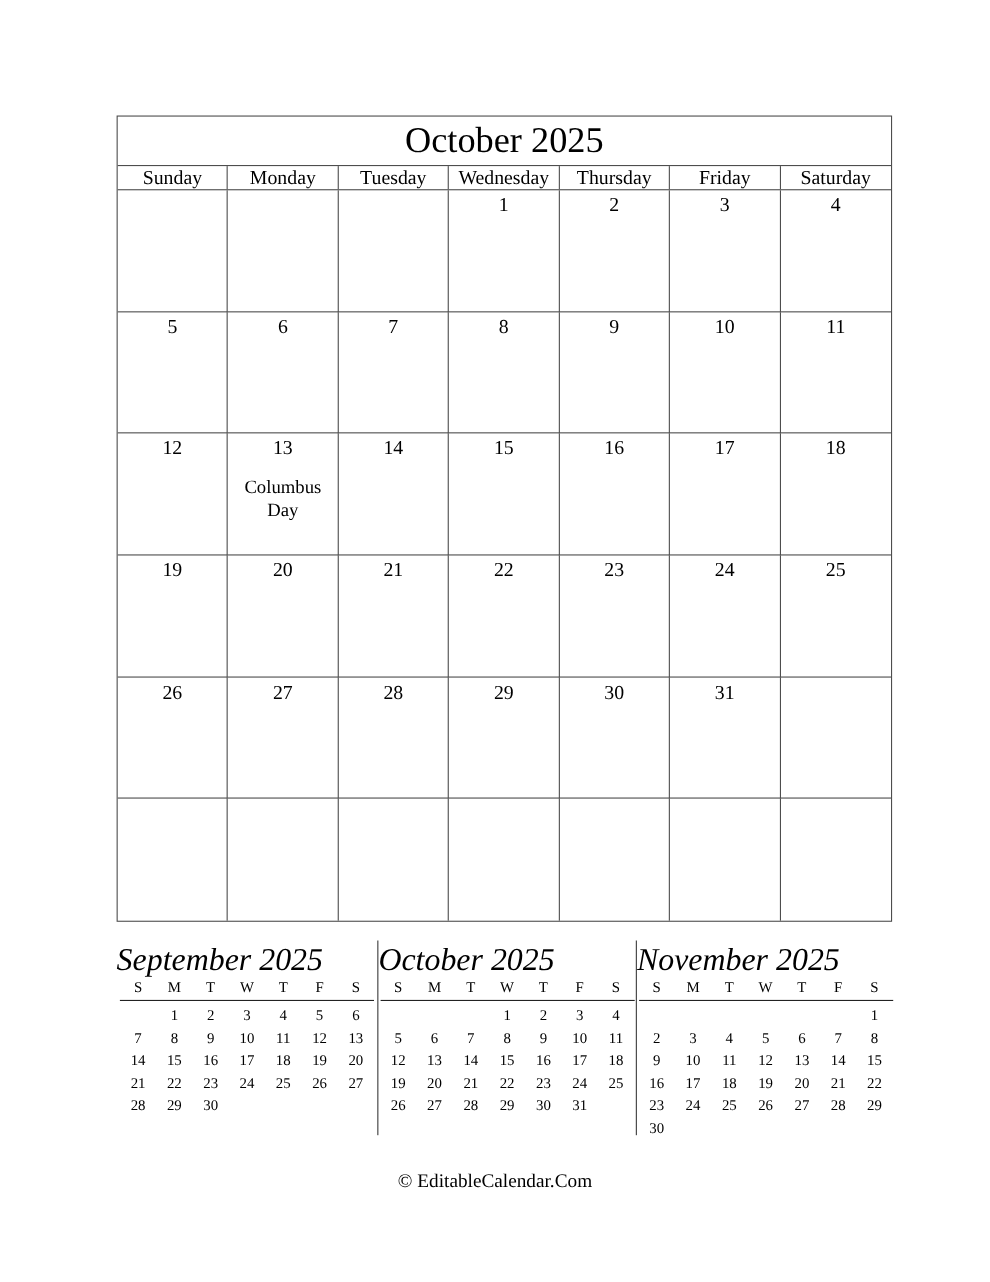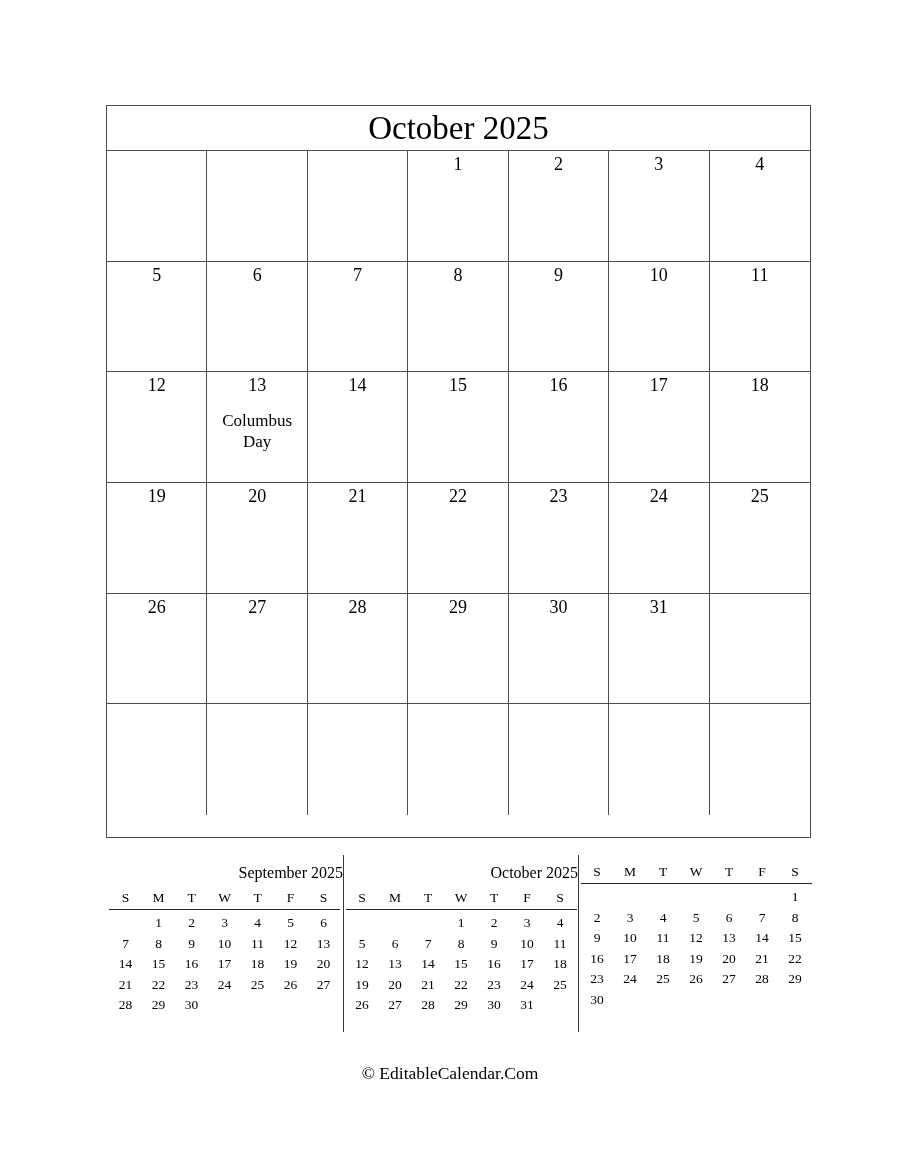--- a/index.html
+++ b/index.html
@@ -46,21 +46,21 @@
     font-size:17px; line-height:1.2; text-align:center;
   }
 
   
   #minis {
     position:absolute; left:106px; top:855px;
     width:707px; height:177px; display:flex;
   }
   .mini { width:237px; padding-top:5px; }
   .mini.divided { border-left:1px solid #3a3a3a; width:235px; }
-  .mini-title { text-align:right; font-size:16px; line-height:26px; }
+  .mini-title { text-align:left; font-size:29px; line-height:26px;font-style:italic; }
   .mini-table { width:231px; margin:4px auto 0; }
   .mini-head {
     display:grid; grid-template-columns:repeat(7,33px);
     padding-bottom:3px; border-bottom:1.5px solid #222;
   }
   .mini-head span {
     font-size:13.5px; text-align:center; line-height:16px;
   }
   .mini-weeks { margin-top:3px; }
   .mini-week { display:grid; grid-template-columns:repeat(7,33px); }
@@ -73,20 +73,29 @@
   #footer {
     position:absolute; top:1063px; left:0; width:900px;
     text-align:center; font-size:17.5px;
   }
 </style>
 </head>
 <body>
 
 <div id="main-cal">
   <div class="title-row">October 2025</div>
+  <div class="day-row" id="day-row">
+      <div class="day-head">Sunday</div>
+      <div class="day-head">Monday</div>
+      <div class="day-head">Tuesday</div>
+      <div class="day-head">Wednesday</div>
+      <div class="day-head">Thursday</div>
+      <div class="day-head">Friday</div>
+      <div class="day-head">Saturday</div>
+    </div>
   <div class="weeks" id="weeks-grid">
       <div class="cell"></div>
       <div class="cell"></div>
       <div class="cell"></div>
       <div class="cell">
         <span class="date-num">1</span>
       </div>
       <div class="cell">
         <span class="date-num">2</span>
       </div>
@@ -306,20 +315,21 @@
             <div class="mini-cell">28</div>
             <div class="mini-cell">29</div>
             <div class="mini-cell">30</div>
             <div class="mini-cell">31</div>
             <div class="mini-cell"></div>
           </div>
         </div>
       </div>
     </div>
     <div class="mini divided">
+      <div class="mini-title">November 2025</div>
       <div class="mini-table">
         <div class="mini-head">
           <span>S</span>
           <span>M</span>
           <span>T</span>
           <span>W</span>
           <span>T</span>
           <span>F</span>
           <span>S</span>
         </div>

